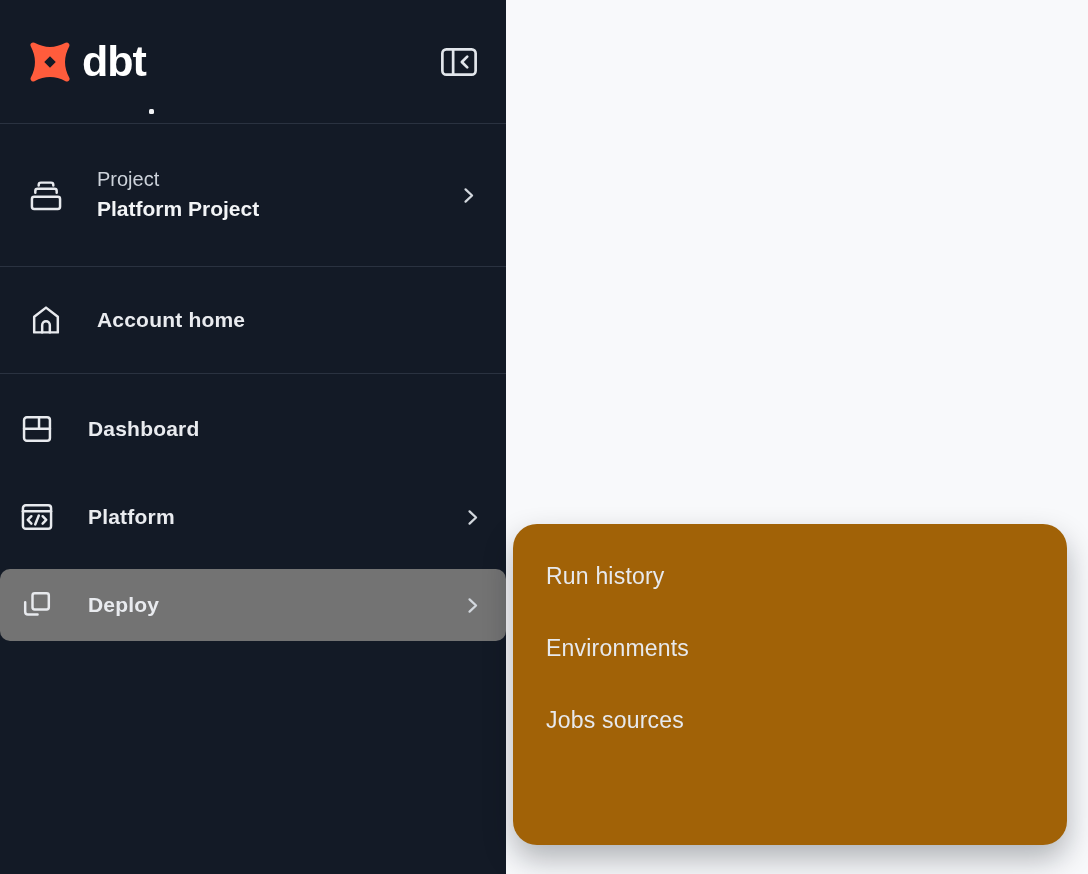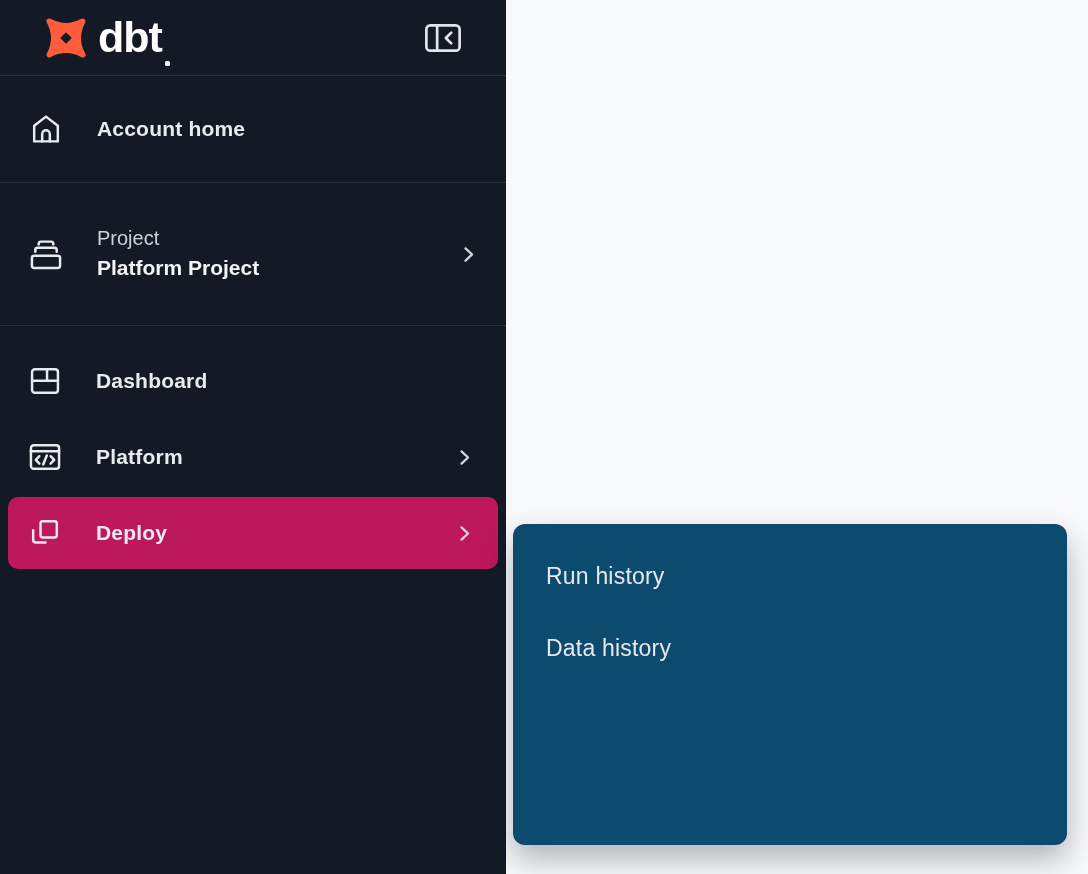--- a/index.html
+++ b/index.html
@@ -12,22 +12,22 @@
 
   
   .main { position:absolute; inset:0 0 0 506px; background:#f8f9fb; }
 
   
   .sidebar {
     position:absolute; inset:0 auto 0 0; width:506px;
     background:#131a26; color:#e9ebef;
   }
   .sb-header {
-    height:76px; border-bottom:1px solid #2a3240;
-    display:flex; align-items:center; padding:0 42px;
+    height:124px; border-bottom:1px solid #2a3240;
+    display:flex; align-items:center; padding:0 26px;
   }
   .logo-mark { display:flex; }
   .logo-text {
     font-size:43px; font-weight:700; color:#ffffff;
     margin-left:8px; letter-spacing:-1px; line-height:1;
   }
   .logo-dot {
     width:5px; height:5px; background:#f1f3f5; border-radius:1.5px;
     align-self:flex-end; margin:0 0 9px 3px;
   }
@@ -43,34 +43,34 @@
   .sb-row-home { height:107px; }
   .sb-row-project { height:143px; position:relative; }
   .sb-icon { width:36px; display:flex; justify-content:center; color:#e8eaee; flex:0 0 auto; }
   .sb-label { font-size:21px; font-weight:700; color:#e9ebef; letter-spacing:.2px; }
   .proj-stack { display:flex; flex-direction:column; line-height:1.45; }
   .proj-label { font-size:20px; font-weight:400; color:#ccd2da; }
   .proj-name  { font-size:21px; font-weight:700; color:#f2f4f6; }
   .chev { margin-left:auto; color:#d2d7dd; display:flex; }
 
   .sb-nav {
-    padding:19px 8px; display:flex; flex-direction:column; gap:4px;
+    padding:19px 0; display:flex; flex-direction:column; gap:16px;
   }
   .sb-item {
     height:72px; border-radius:10px;
     display:flex; align-items:center; gap:33px;
     padding:0 24px 0 19px; cursor:pointer;
   }
-  .sb-item.active { background:#be185d; }
+  .sb-item.active { background:#737373; }
 
   
   .flyout {
     position:absolute; left:513px; top:524px;
     width:554px; height:321px;
-    background:#0c4a6e; border-radius:12px;
+    background:#a16207; border-radius:24px;
     padding:16px 0;
     box-shadow:0 14px 30px rgba(10,15,25,.30);
   }
   .fly-item {
     height:72px; display:flex; align-items:center;
     padding:0 33px; cursor:pointer;
     font-size:23px; font-weight:400; color:#e7e9ed; letter-spacing:.2px;
   }
   .fly-item.active { background:#3c4351; color:#f0f1f3; }
 
@@ -102,47 +102,47 @@
 
     <button class="collapse-btn">
       <svg width="38" height="32" viewBox="0 0 24 20" fill="none" stroke="currentColor" stroke-width="1.7" stroke-linecap="round" stroke-linejoin="round">
         <rect x="1.5" y="2" width="21" height="16" rx="2.5"></rect>
         <line x1="8.3" y1="2" x2="8.3" y2="18"></line>
         <polyline points="17.2,6.6 13.8,10 17.2,13.4"></polyline>
       </svg>
     </button>
   </div>
 
-  <div class="sb-row sb-row-home">
-    <span class="sb-icon">
-      <svg width="36" height="38" viewBox="0 0 32 32" fill="none" stroke="currentColor" stroke-width="2.2" stroke-linecap="round" stroke-linejoin="round">
-        <path d="M5.5 13.2 L16 5 L26.5 13.2 V27 H5.5 Z"></path>
-        <path d="M12.6 27 V20.6 a3.4 3.4 0 0 1 6.8 0 V27"></path>
-      </svg>
-    </span>
-    <span class="sb-label">Account home</span>
-  </div>
-
   <div class="sb-row sb-row-project">
     <span class="sb-icon">
       <svg width="38" height="36" viewBox="0 0 32 32" fill="none" stroke="currentColor" stroke-width="2.2" stroke-linecap="round" stroke-linejoin="round">
         <rect x="3.5" y="17.5" width="25" height="11" rx="2"></rect>
         <path d="M6.5 14 v-1.5 a2 2 0 0 1 2 -2 h15 a2 2 0 0 1 2 2 V14"></path>
         <path d="M9.5 7.5 v-0.5 a2 2 0 0 1 2 -2 h9 a2 2 0 0 1 2 2 v0.5"></path>
       </svg>
     </span>
     <span class="proj-stack">
       <span class="proj-label">Project</span>
       <span class="proj-name">Platform Project</span>
     </span>
     <span class="chev">
       <svg width="19" height="19" viewBox="0 0 16 16" fill="none" stroke="currentColor" stroke-width="1.9" stroke-linecap="round" stroke-linejoin="round">
         <polyline points="5.5,2.8 11,8 5.5,13.2"></polyline>
       </svg>
     </span>
+  </div>
+
+  <div class="sb-row sb-row-home">
+    <span class="sb-icon">
+      <svg width="36" height="38" viewBox="0 0 32 32" fill="none" stroke="currentColor" stroke-width="2.2" stroke-linecap="round" stroke-linejoin="round">
+        <path d="M5.5 13.2 L16 5 L26.5 13.2 V27 H5.5 Z"></path>
+        <path d="M12.6 27 V20.6 a3.4 3.4 0 0 1 6.8 0 V27"></path>
+      </svg>
+    </span>
+    <span class="sb-label">Account home</span>
   </div>
 
   <nav class="sb-nav">
 
     <div class="sb-item">
       <span class="sb-icon">
         <svg width="36" height="36" viewBox="0 0 32 32" fill="none" stroke="currentColor" stroke-width="2.2" stroke-linecap="round" stroke-linejoin="round">
           <rect x="4.5" y="5.5" width="23" height="21" rx="2.5"></rect>
           <line x1="4.5" y1="15.8" x2="27.5" y2="15.8"></line>
           <line x1="17.8" y1="5.5" x2="17.8" y2="15.8"></line>
@@ -183,14 +183,15 @@
         </svg>
       </span>
     </div>
 
 
   </nav>
 </aside>
 
 <div class="flyout">
   <div class="fly-item">Run history</div>
-  <div class="fly-item">Data history</div>
+  <div class="fly-item">Environments</div>
+  <div class="fly-item">Jobs sources</div>
 </div>
 
 </body></html>

